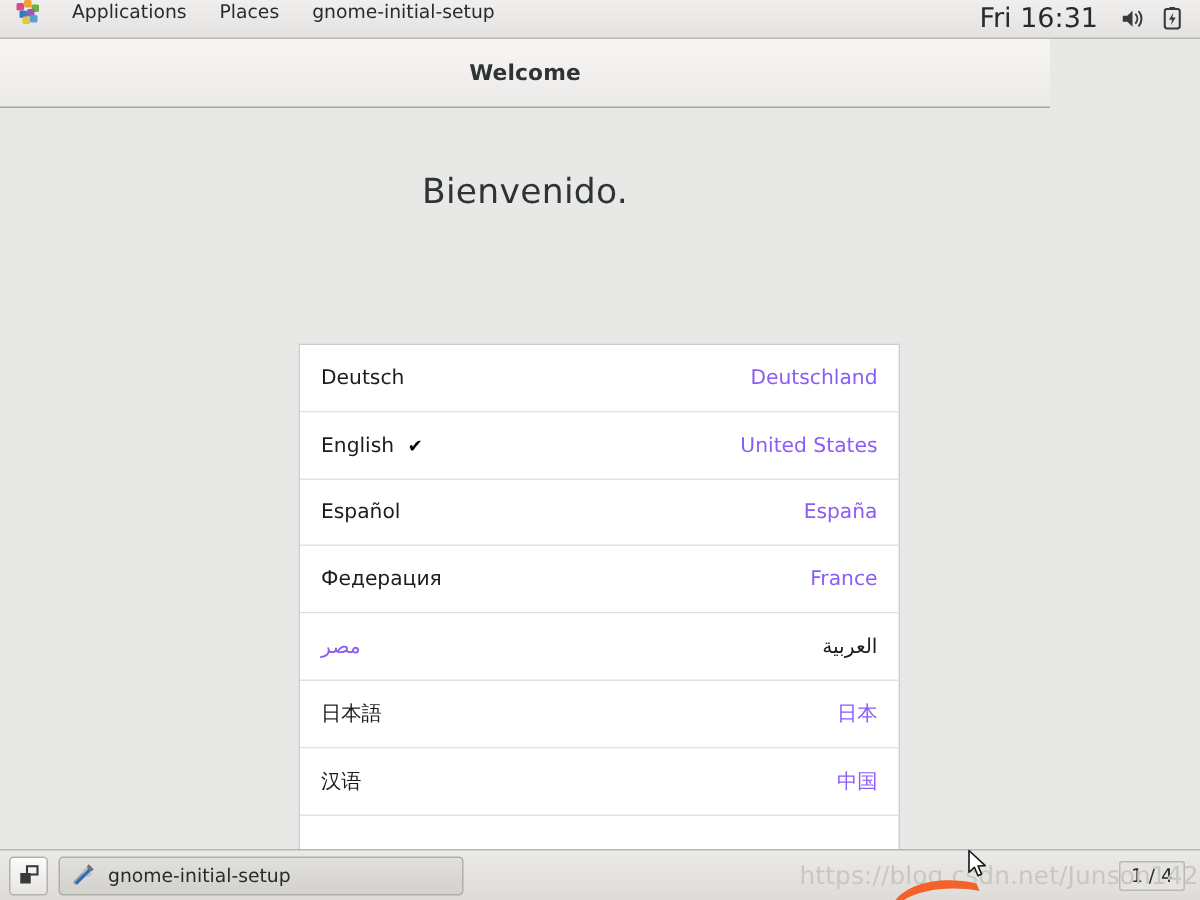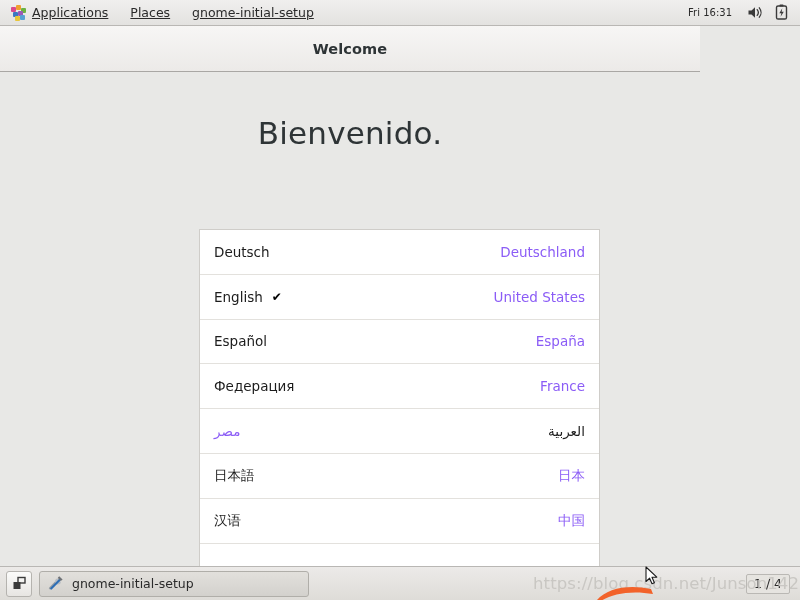--- a/index.html
+++ b/index.html
@@ -31,36 +31,35 @@
   }
   .topbar-left {
     display: flex;
     align-items: center;
     height: 100%;
   }
   .topbar-item {
     padding: 0 11px;
     height: 100%;
     display: flex;
-    align-items: center;
-    gap: 6px;
+    align-items: flex-start;
+    gap: 22px;
     white-space: nowrap;
-    text-decoration: underline;
   }
   .topbar-spacer { flex: 1 1 auto; }
   .topbar-right {
     display: flex;
     align-items: center;
     gap: 0px;
     height: 100%;
     padding-right: 6px;
   }
   .topbar-clock {
     padding: 0 10px;
-    font-size: 10px;
+    font-size: 18px;
     color: #2a2a2a;
     white-space: nowrap;
   }
   .tray-icon {
     width: 26px;
     height: 26px;
     display: flex;
     align-items: center;
     justify-content: center;
   }
@@ -122,21 +121,21 @@
   }
 
   
   .content {
     position: relative;
     height: 493px;
     background: #e8e8e6;
   }
   .welcome-title {
     text-align: center;
-    font-size: 31px;
+    font-size: 23px;
     color: #2e3436;
     padding-top: 43px;
     font-weight: normal;
     margin: 0;
     letter-spacing: 0.2px;
   }
 
   .lang-list {
     position: absolute;
     left: 199px;

